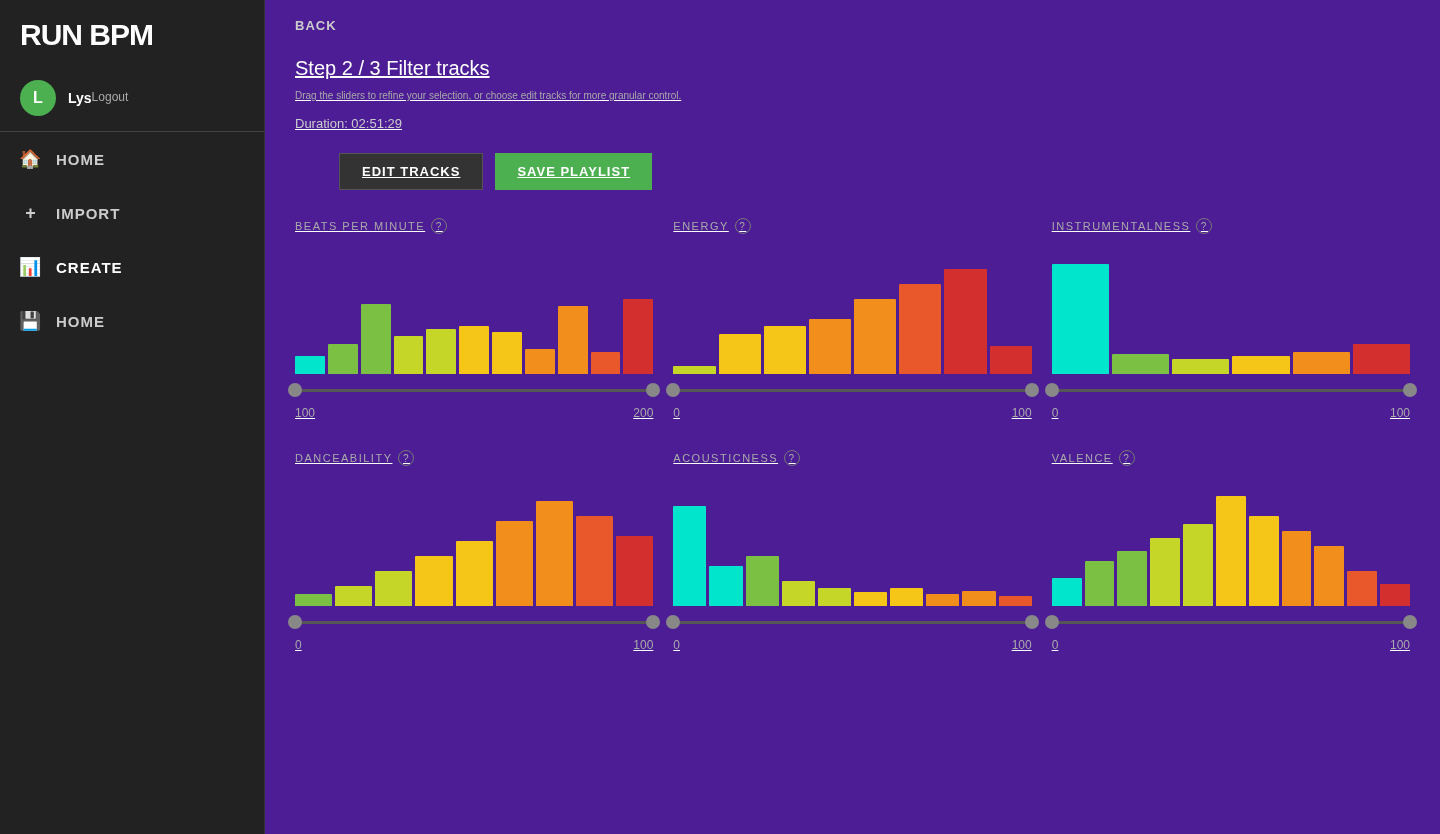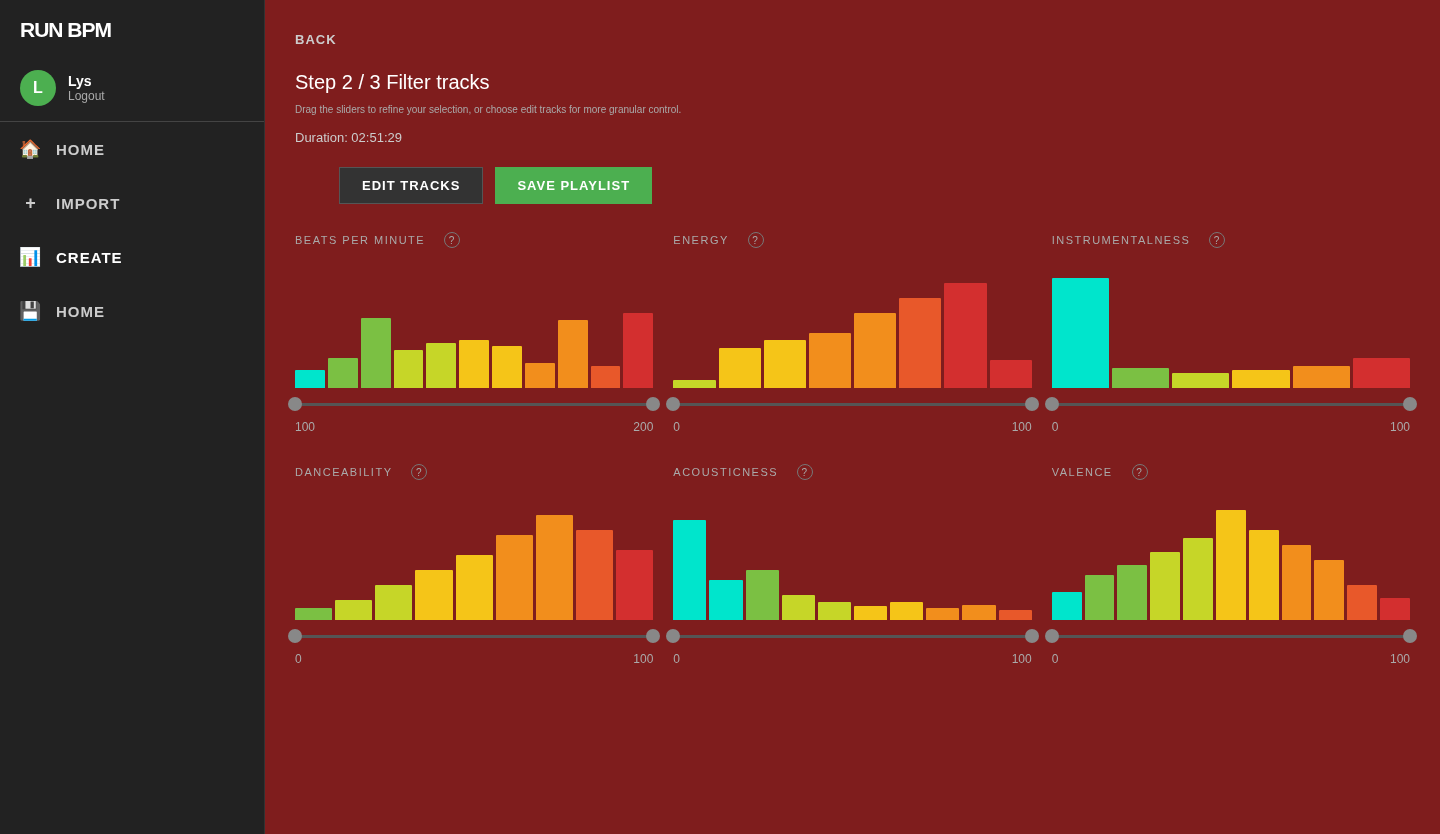--- a/index.html
+++ b/index.html
@@ -17,40 +17,40 @@
       width: 265px;
       min-width: 265px;
       background: #222;
       display: flex;
       flex-direction: column;
       padding: 0;
       border-right: 1px solid #333;
     }
     .logo {
       padding: 18px 20px;
-      font-size: 21px;
+      font-size: 30px;
       font-weight: 900;
       letter-spacing: -1px;
       color: #fff;
     }
     .user-row {
       display: flex;
       align-items: center;
       padding: 10px 20px 15px;
       border-bottom: 1px solid #444;
     }
     .avatar {
       width: 36px; height: 36px;
       border-radius: 50%;
       background: #4caf50;
       display: flex; align-items: center; justify-content: center;
       font-size: 16px; font-weight: bold; color: #fff;
       margin-right: 12px;
     }
-    .user-info { display: flex; flex-direction: column; }
+    .user-info { display: flex; flex-direction: row; }
     .user-name { font-size: 14px; font-weight: bold; }
     .user-logout { font-size: 12px; color: #aaa; cursor: pointer; }
     .nav-item {
       display: flex; align-items: center;
       padding: 16px 20px;
       font-size: 15px;
       font-weight: bold;
       letter-spacing: 1px;
       color: #ccc;
       cursor: pointer;
@@ -59,23 +59,24 @@
     .nav-item.active { color: #fff; }
     .nav-icon {
       width: 22px; height: 22px;
       display: flex; align-items: center; justify-content: center;
       font-size: 18px;
     }
 
     
     #main {
       flex: 1;
-      background: #7f1d1d;
-      padding: 14px 30px;
+      background: #4c1d95;
+      padding: 0 30px;
       overflow-y: auto;
+      text-decoration: underline;
     }
     .back-btn {
       display: inline-block;
       margin: 18px 0 10px;
       font-size: 13px;
       font-weight: bold;
       letter-spacing: 1px;
       color: #ccc;
       cursor: pointer;
       background: none;
@@ -133,21 +134,21 @@
       display: flex;
       flex-direction: column;
     }
     .chart-label {
       font-size: 11px;
       letter-spacing: 1.5px;
       color: #aaa;
       margin-bottom: 10px;
       display: flex;
       align-items: center;
-      gap: 19px;
+      gap: 6px;
     }
     .help-icon {
       width: 16px; height: 16px;
       border-radius: 50%;
       border: 1px solid #777;
       display: inline-flex;
       align-items: center;
       justify-content: center;
       font-size: 10px;
       color: #aaa;

